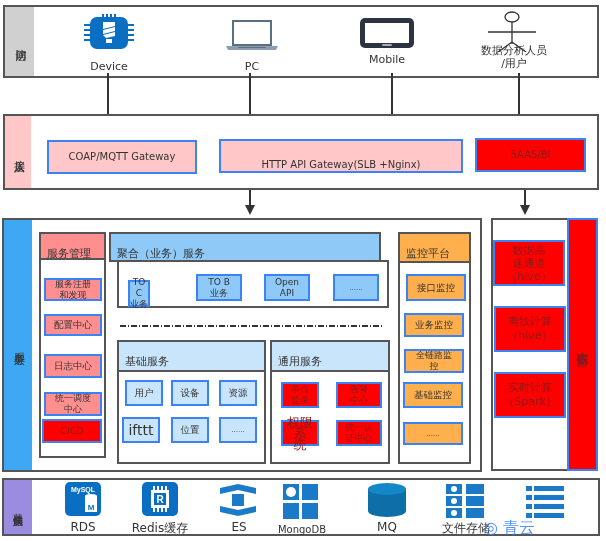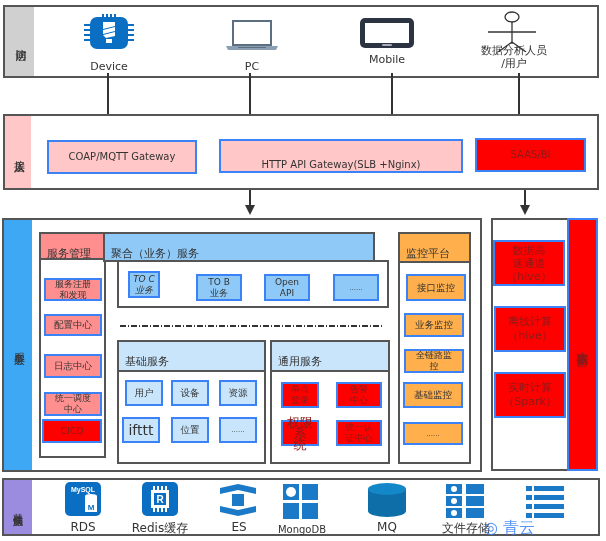--- a/index.html
+++ b/index.html
@@ -140,23 +140,23 @@
 <div class="box pinkd" style="left:44px;top:392px;width:58px;height:24px;font-size:9px;line-height:11px;">
     <div>
       <div>统一调度</div>
       <div>中心</div>
     </div>
   </div>
 <div class="box red" style="left:42px;top:419px;width:60px;height:24px;">
     <span>CICD</span>
   </div>
 
-<div class="hdr blue" style="left:103px;top:232px;width:272px;height:30px;"><span>聚合（业务）服务</span></div>
+<div class="hdr blue" style="left:109px;top:232px;width:272px;height:30px;"><span>聚合（业务）服务</span></div>
 <div class="panel" style="left:117px;top:260px;width:272px;height:48px;"></div>
-<div class="box blue" style="left:128px;top:271px;width:32px;height:27px;font-size:9px;line-height:11px;font-style:italic;">
+<div class="box blue" style="left:128px;top:280px;width:22px;height:27px;font-size:9px;line-height:11px;">
     <div>
       <div>TO C</div>
       <div>业务</div>
     </div>
   </div>
 <div class="box blue" style="left:196px;top:274px;width:46px;height:27px;font-size:9px;line-height:11px;">
     <div>
       <div>TO B</div>
       <div>业务</div>
     </div>

